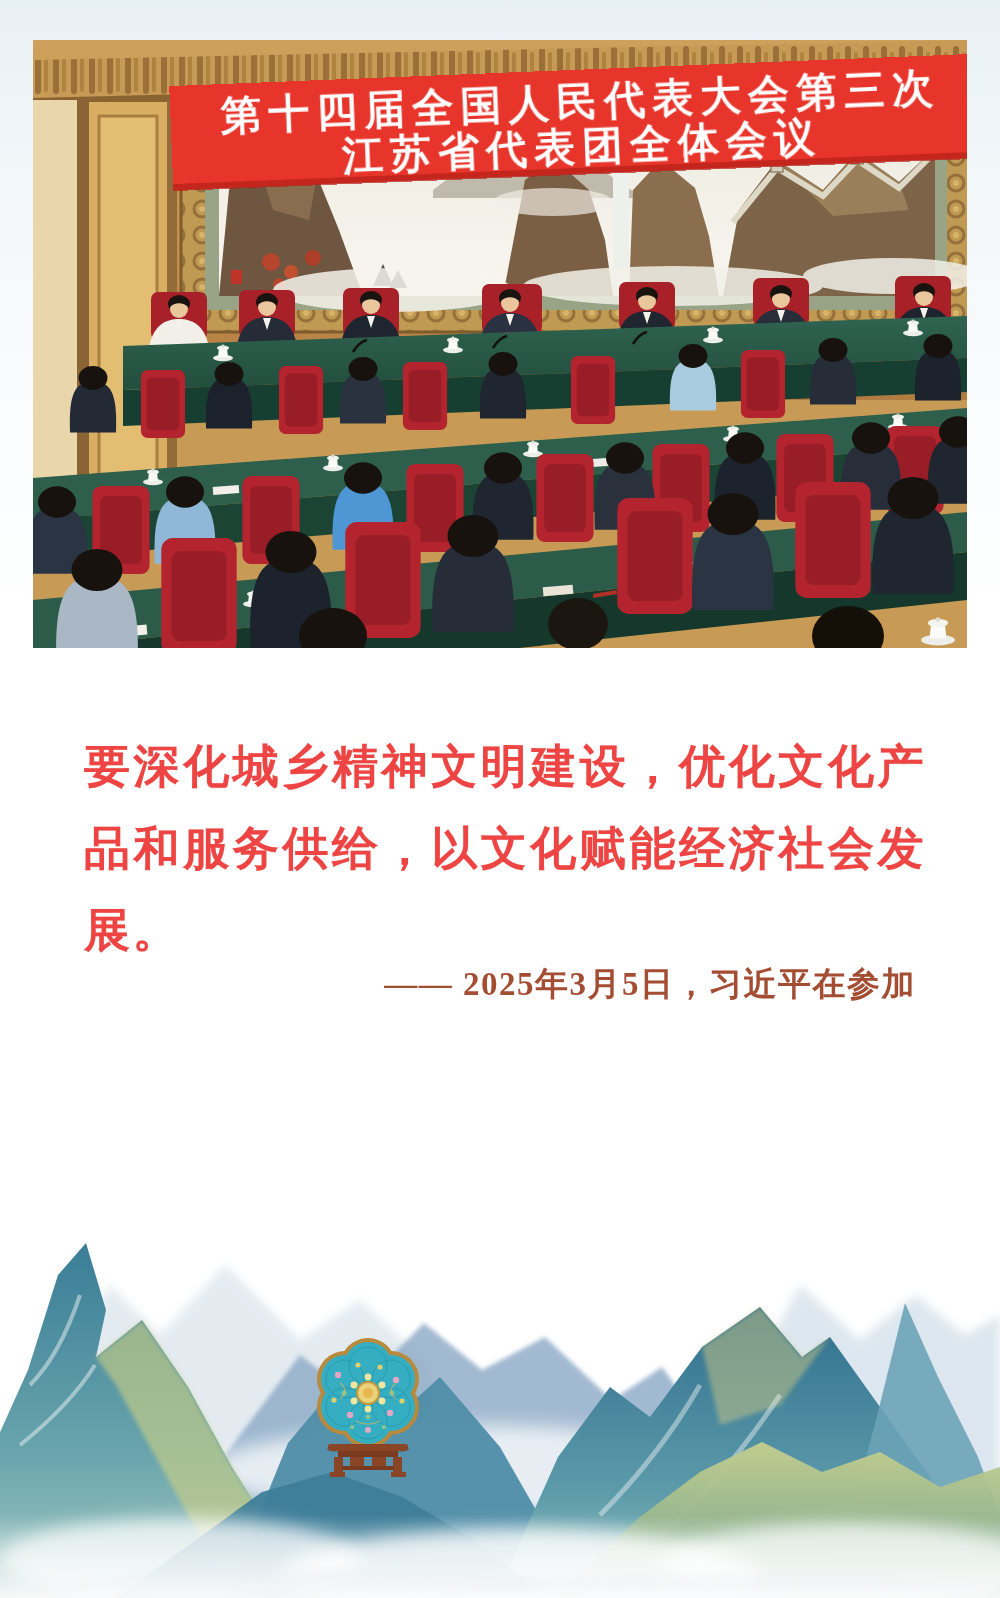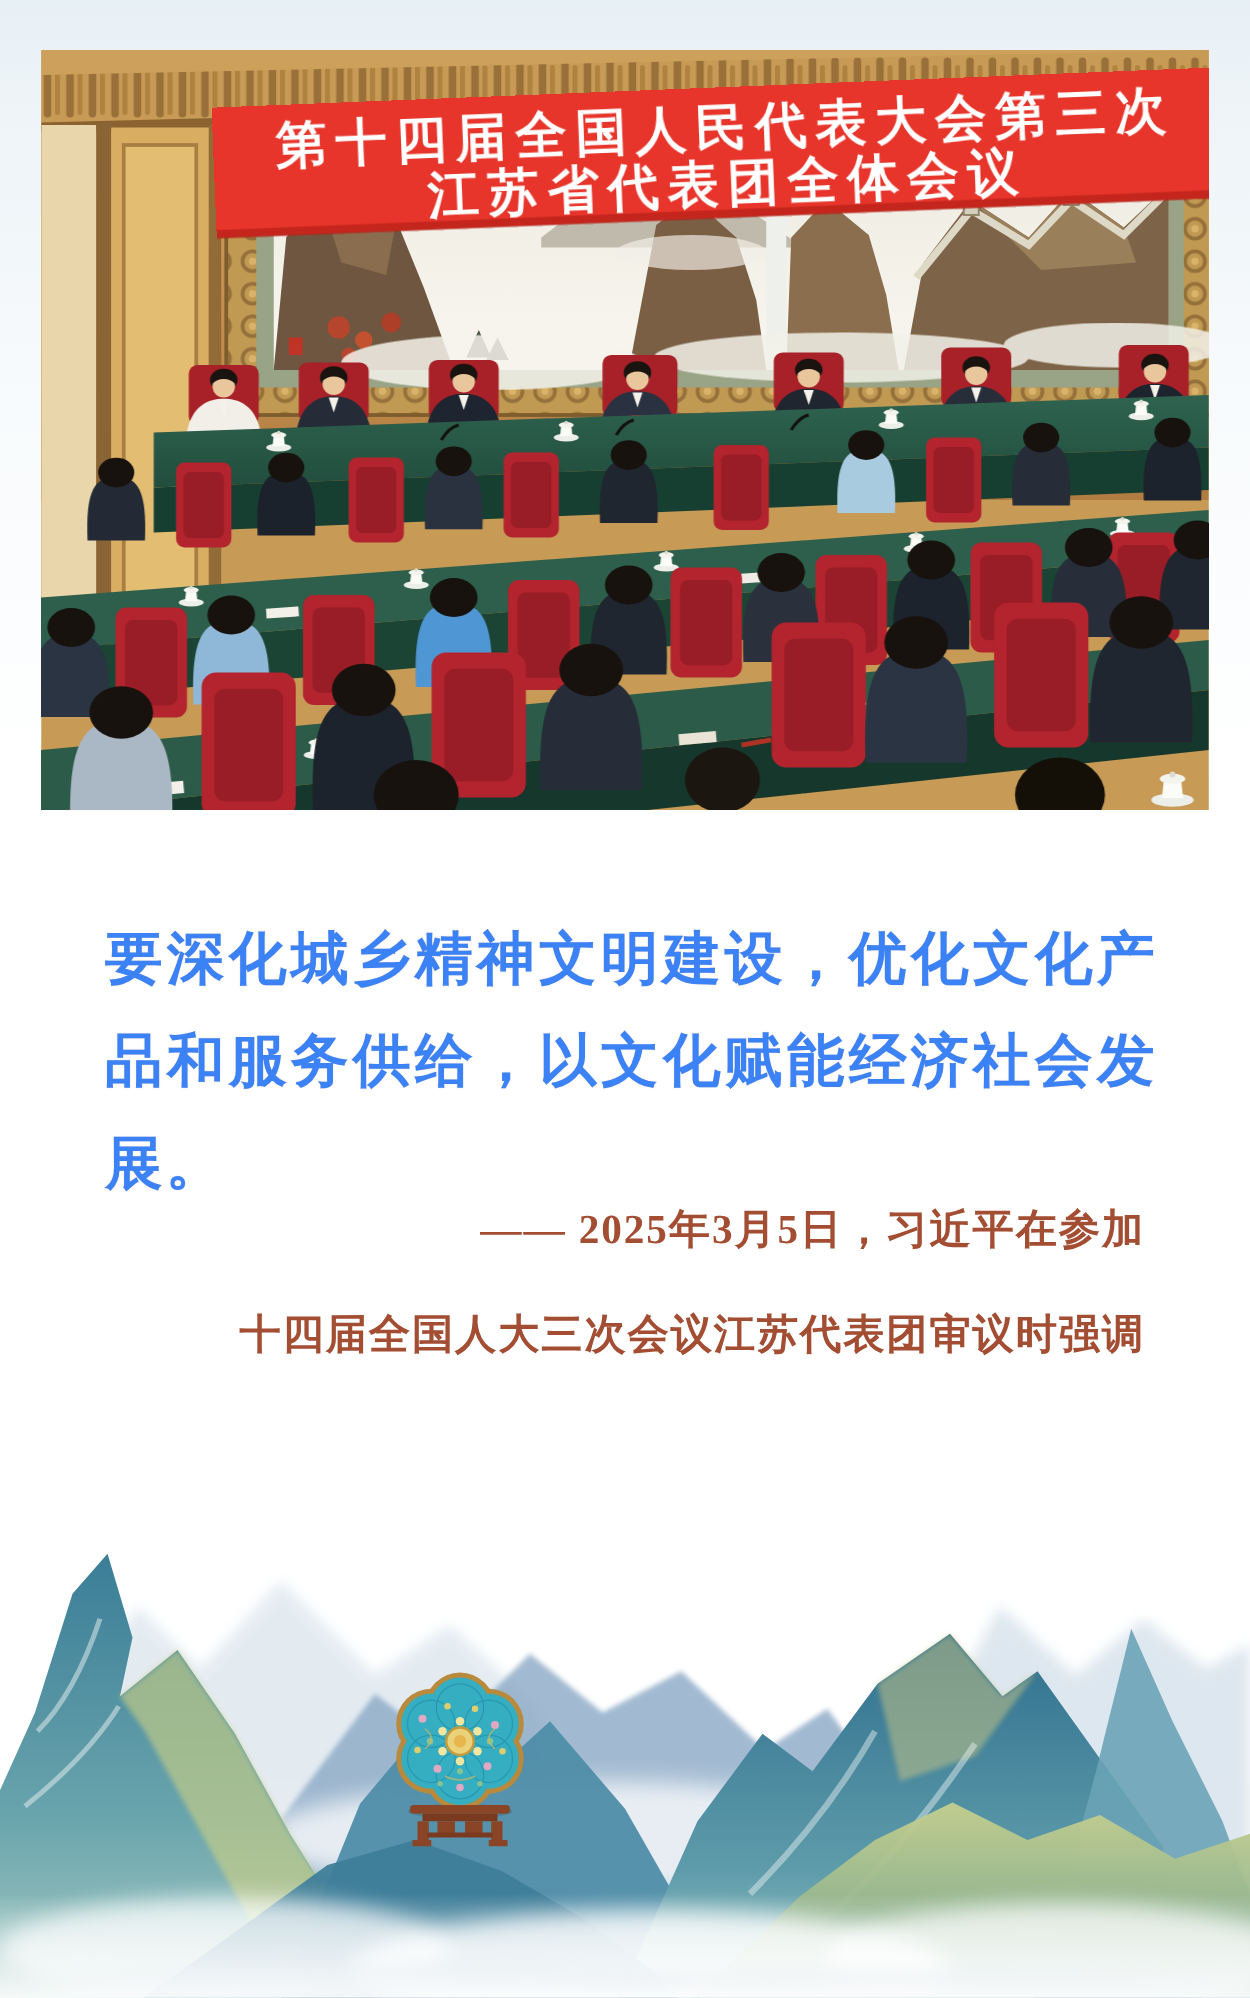--- a/index.html
+++ b/index.html
@@ -9,21 +9,21 @@
     font-family:"Liberation Serif","DejaVu Serif",serif;
   }
   .photo{
     position:absolute;left:33px;top:40px;width:934px;height:608px;overflow:hidden;
     background:#c79a55;
   }
   .photo svg{display:block;}
   .quote{
     position:absolute;left:84px;top:726px;width:842px;
     font-size:46px;line-height:82px;letter-spacing:2.5px;
-    font-weight:700;color:#3b82f6;text-align:justify;
+    font-weight:700;color:#ef4444;text-align:justify;
     text-shadow:0 0 1px rgba(173,121,80,.35);
   }
   .attribution{
     position:absolute;right:84px;top:964px;width:860px;text-align:right;
     color:#a34d33;font-weight:700;font-size:33px;letter-spacing:1.5px;
   }
   .attribution .line1{line-height:40px;}
   .attribution .line2{line-height:40px;margin-top:44px;}
   .mountains{position:absolute;left:0;top:1215px;width:1000px;height:383px;}
   .mountains svg{display:block;}
@@ -361,21 +361,20 @@
     <ellipse cx="545" cy="584" rx="30" ry="26" fill="#1c1611"></ellipse>
     <ellipse cx="815" cy="596" rx="36" ry="30" fill="#141008"></ellipse>
   </g>
 </svg>
 </div>
 
 <div class="quote">要深化城乡精神文明建设，优化文化产品和服务供给，以文化赋能经济社会发展。</div>
 
 <div class="attribution">
   <div class="line1">—— 2025年3月5日，习近平在参加</div>
-  <div class="line2">十四届全国人大三次会议江苏代表团审议时强调</div>
 </div>
 
 <div class="mountains">
 <svg width="1000" height="383" viewBox="0 0 1000 383" xmlns="http://www.w3.org/2000/svg">
   <defs>
     <linearGradient id="mTealL" x1="0" y1="0" x2="0" y2="1">
       <stop offset="0" stop-color="#3a7d97"></stop>
           <stop offset="0.6" stop-color="#6aa5ad"></stop>
           <stop offset="1" stop-color="#a7cbc3"></stop>
     </linearGradient>

